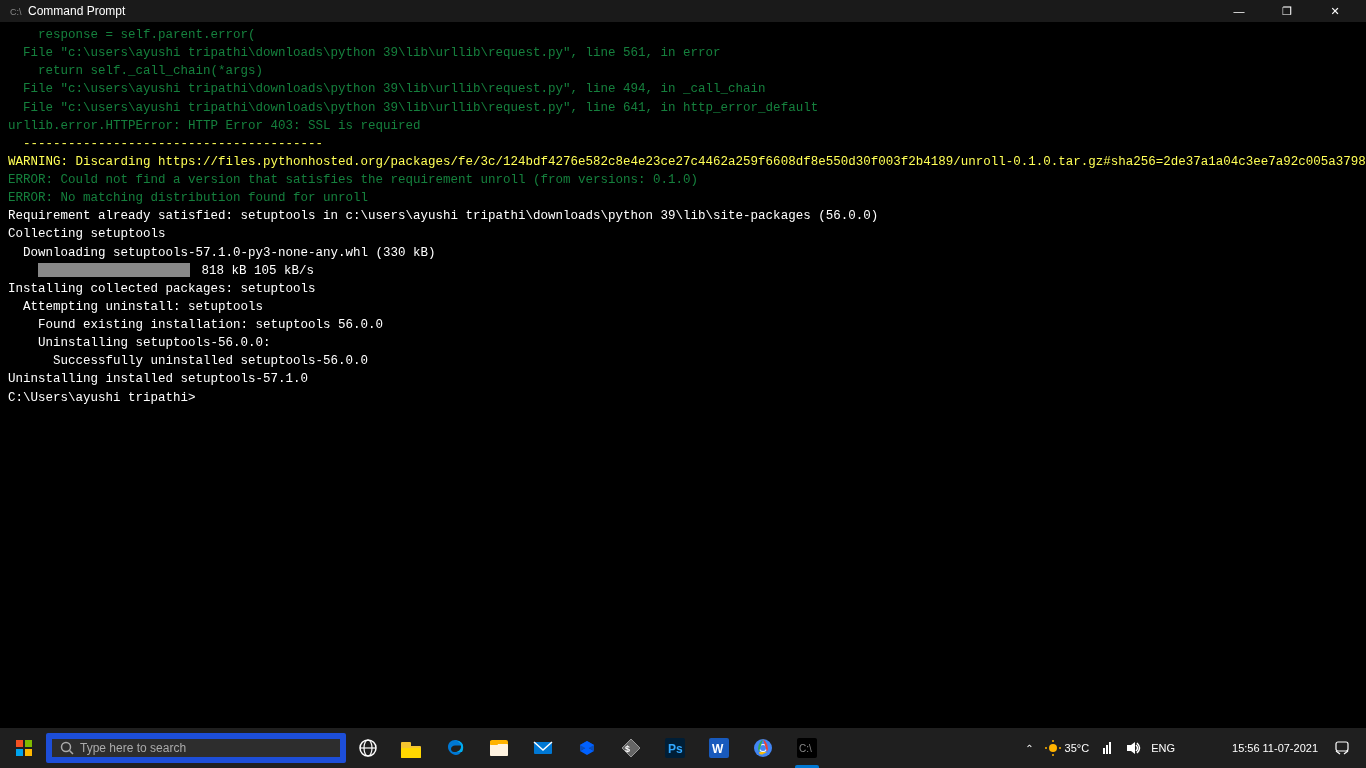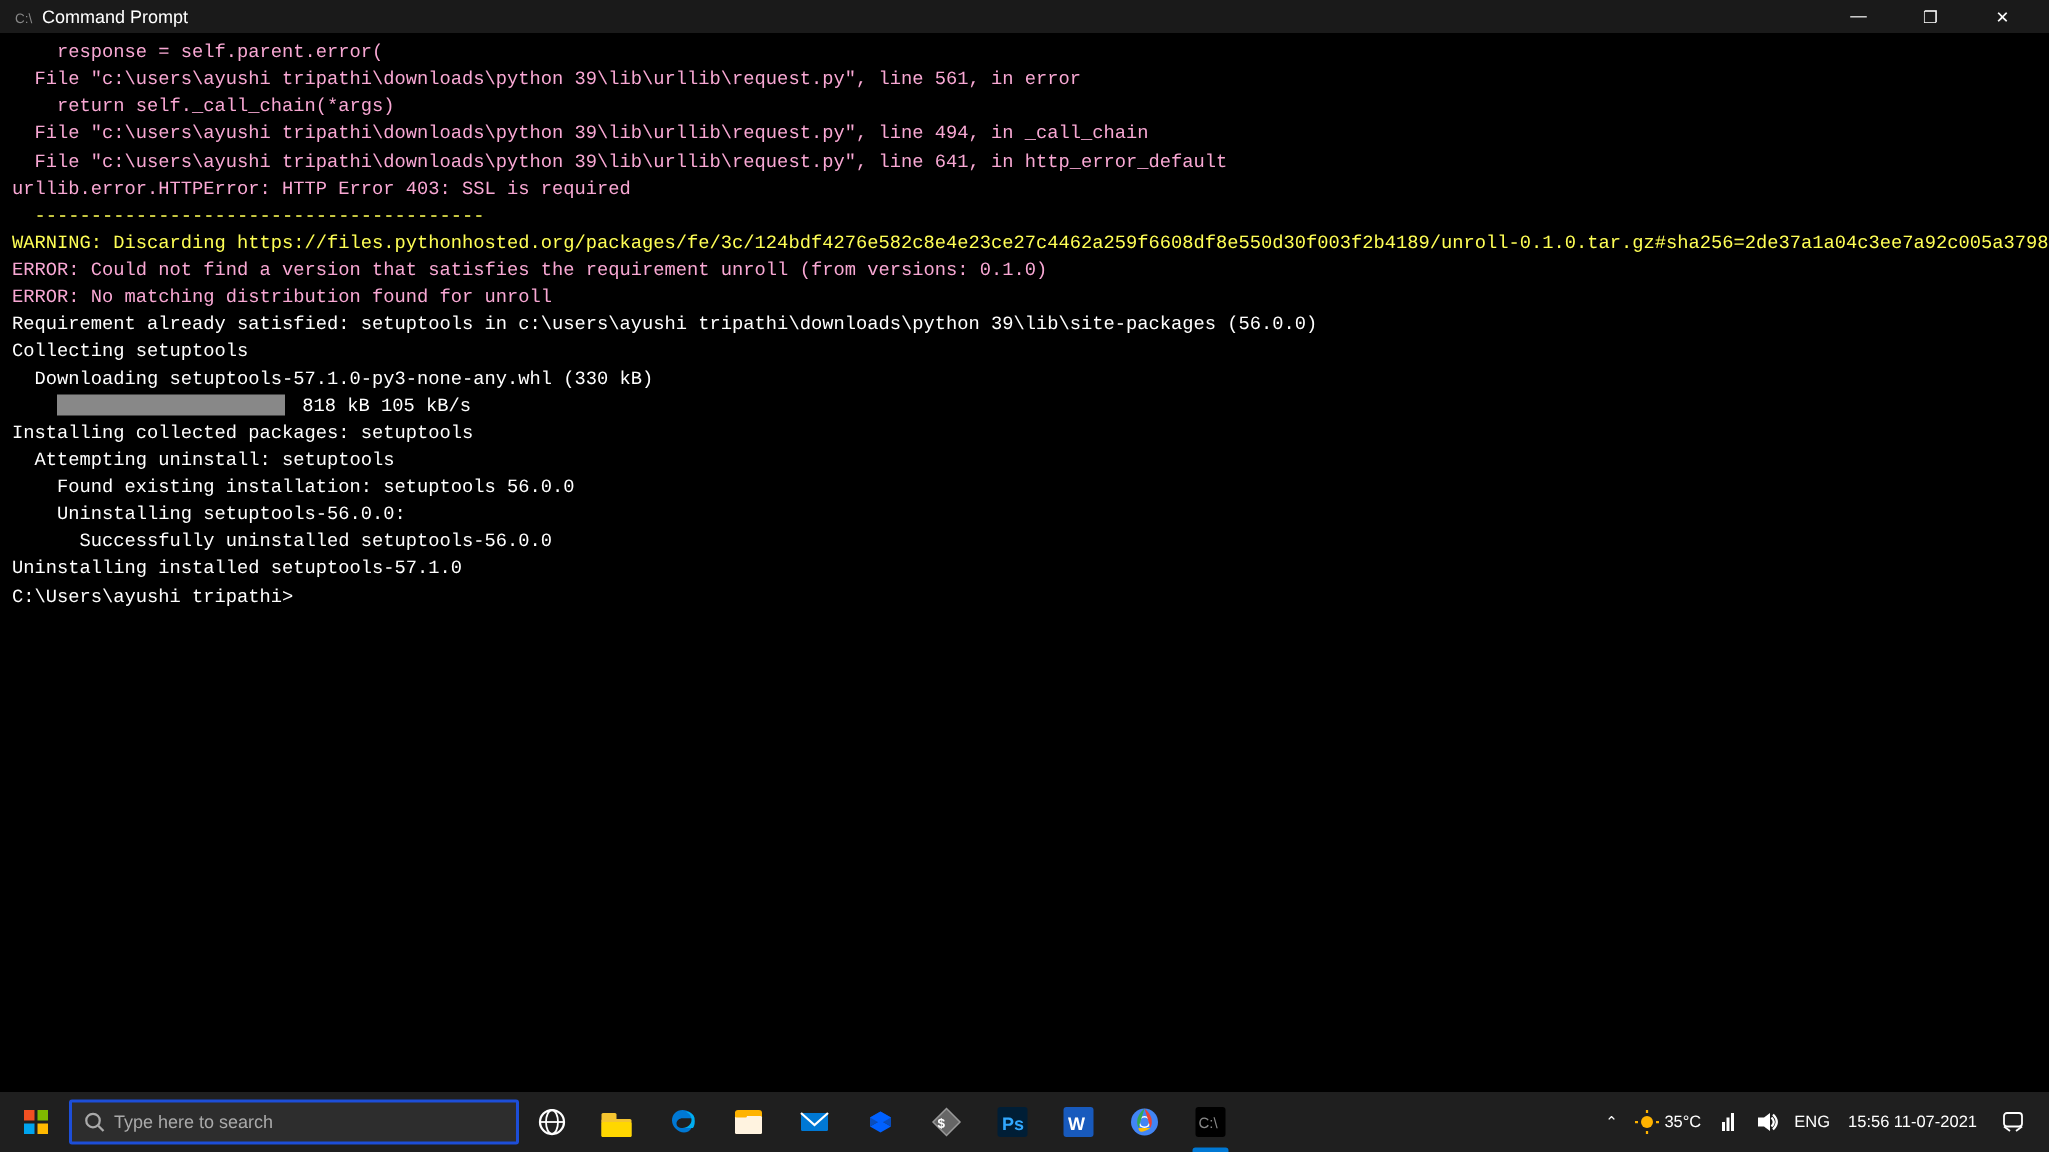--- a/index.html
+++ b/index.html
@@ -54,21 +54,21 @@
       width: 100%;
       height: calc(768px - 22px - 40px);
       background: #000;
       padding: 4px 8px;
       overflow: hidden;
       font-family: 'Lucida Console', 'Courier New', monospace;
       font-size: 12.5px;
       line-height: 1.45;
     }
     .line { white-space: pre; }
-    .red { color: #f9a8d4; }
+    .red { color: #15803d; }
     .yellow { color: #ffff55; }
     .white { color: #c0c0c0; }
     .white2 { color: #ffffff; }
     .progress-bar {
       display: inline-block;
       width: 152px;
       height: 14px;
       background: #888;
       vertical-align: middle;
       margin-right: 4px;
@@ -96,21 +96,21 @@
       cursor: pointer;
     }
     .start-icon {
       width: 16px;
       height: 16px;
     }
     .taskbar-search {
       display: flex;
       align-items: center;
       background: #2d2d2d;
-      border: 2px solid #1d4ed8;
+      border: 6px solid #1d4ed8;
       border-radius: 2px;
       height: 30px;
       width: 300px;
       padding: 0 8px;
       gap: 6px;
       cursor: text;
     }
     .search-placeholder {
       color: #aaa;
       font-size: 12px;
@@ -165,20 +165,21 @@
       color: #fff;
       font-size: 11px;
       gap: 3px;
     }
     .clock {
       text-align: center;
       line-height: 1.3;
       font-size: 11px;
       color: #fff;
       padding: 0 6px;
+      margin-left: 45px;
     }
     .notification-btn {
       width: 32px;
       height: 40px;
       display: flex;
       align-items: center;
       justify-content: center;
       cursor: pointer;
       color: #fff;
     }

